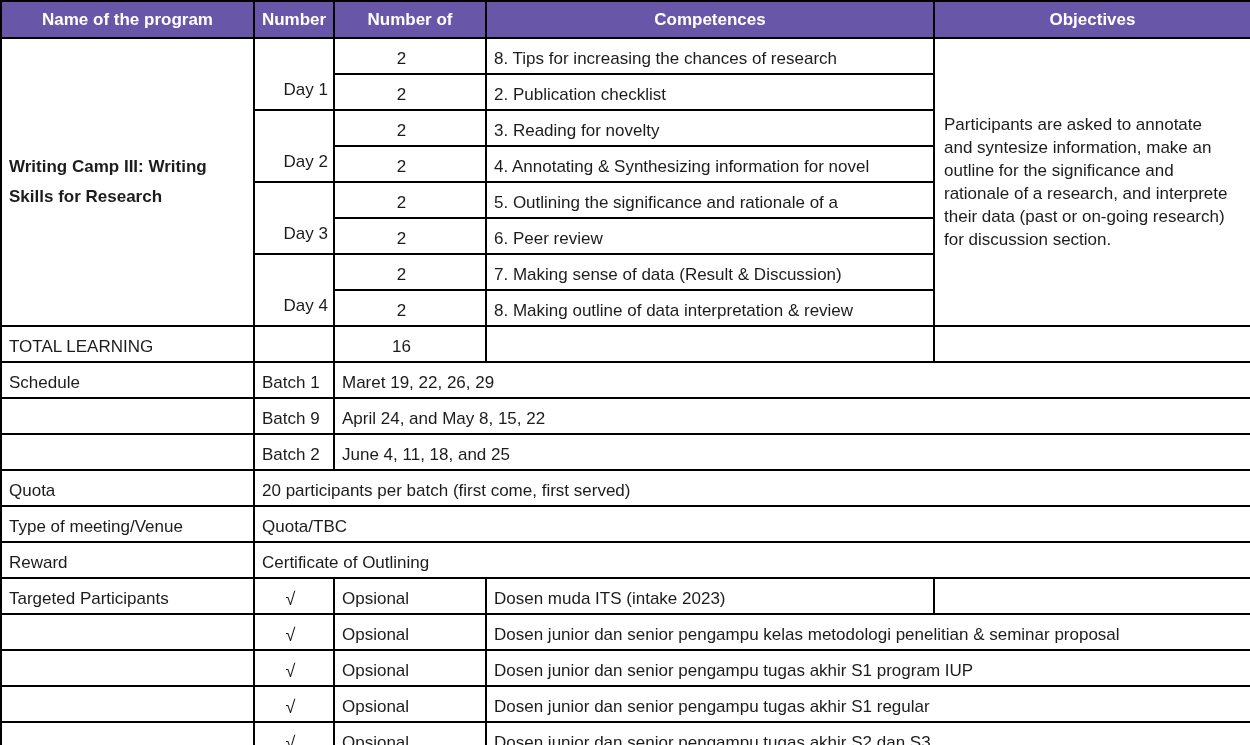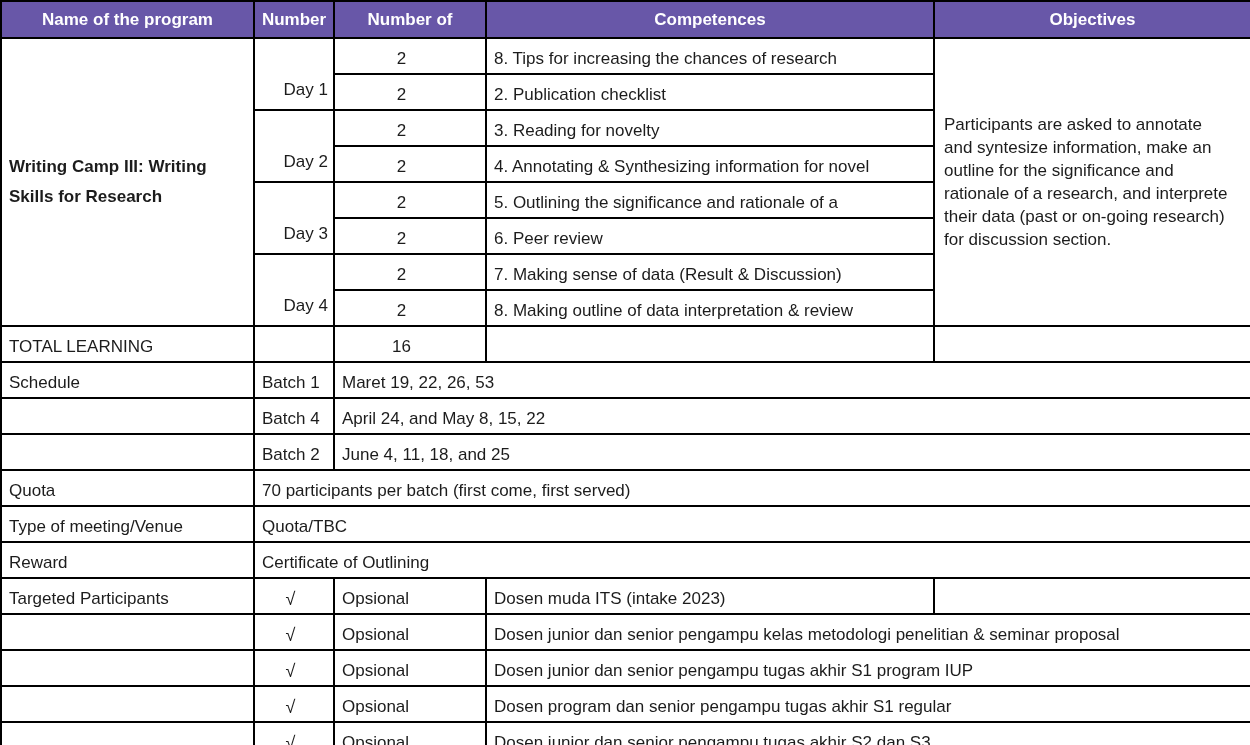--- a/index.html
+++ b/index.html
@@ -131,36 +131,36 @@
       <td class="label">TOTAL LEARNING</td>
       <td></td>
       <td class="num">16</td>
       <td></td>
       <td></td>
     </tr>
 
     <tr>
       <td class="label">Schedule</td>
       <td>Batch 1</td>
-      <td colspan="3">Maret 19, 22, 26, 53</td>
-    </tr>
-    <tr>
-      <td></td>
-      <td>Batch 4</td>
+      <td colspan="3">Maret 19, 22, 26, 29</td>
+    </tr>
+    <tr>
+      <td></td>
+      <td>Batch 9</td>
       <td colspan="3">April 24, and May 8, 15, 22</td>
     </tr>
     <tr>
       <td></td>
       <td>Batch 2</td>
       <td colspan="3">June 4, 11, 18, and 25</td>
     </tr>
 
     <tr>
       <td class="label">Quota</td>
-      <td colspan="4">70 participants per batch (first come, first served)</td>
+      <td colspan="4">20 participants per batch (first come, first served)</td>
     </tr>
     <tr>
       <td class="label">Type of meeting/Venue</td>
       <td colspan="4">Quota/TBC</td>
     </tr>
     <tr>
       <td class="label">Reward</td>
       <td colspan="4">Certificate of Outlining</td>
     </tr>
 
@@ -180,21 +180,21 @@
     <tr>
       <td></td>
       <td class="check">√</td>
       <td>Opsional</td>
       <td colspan="2">Dosen junior dan senior pengampu tugas akhir S1 program IUP</td>
     </tr>
     <tr>
       <td></td>
       <td class="check">√</td>
       <td>Opsional</td>
-      <td colspan="2">Dosen program dan senior pengampu tugas akhir S1 regular</td>
+      <td colspan="2">Dosen junior dan senior pengampu tugas akhir S1 regular</td>
     </tr>
     <tr>
       <td></td>
       <td class="check">√</td>
       <td>Opsional</td>
       <td colspan="2">Dosen junior dan senior pengampu tugas akhir S2 dan S3</td>
     </tr>
 
   </tbody>
 </table>

